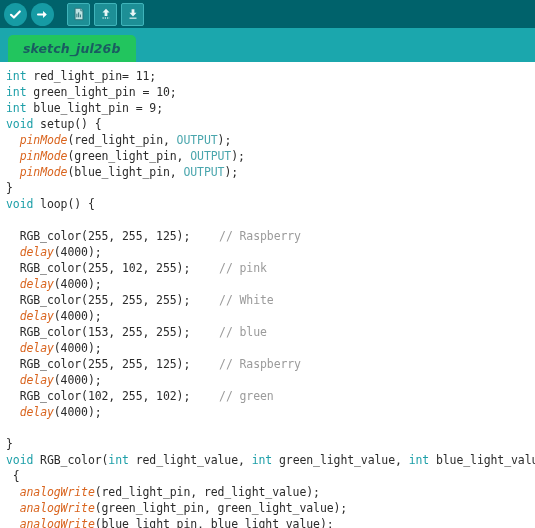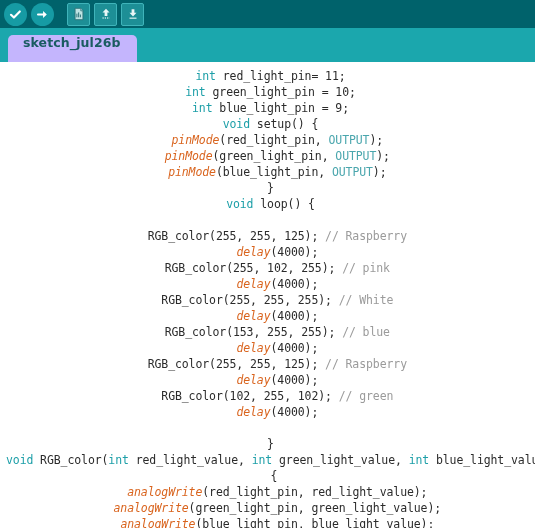--- a/index.html
+++ b/index.html
@@ -48,60 +48,60 @@
   
   #tabbar {
     height: 34px;
     background: #1ba7ad;
     display: flex;
     align-items: flex-end;
     padding-left: 8px;
     box-sizing: border-box;
   }
   #tab-sketch {
-    background: #c4b5fd;
+    background: #22c55e;
     border-radius: 5px 5px 0 0;
     height: 27px;
     display: flex;
-    align-items: flex-start;
+    align-items: center;
     padding: 0 16px 0 15px;
     box-sizing: border-box;
+    font-style: italic;
   }
   #tab-sketch .tab-label {
     font-family: "DejaVu Sans", sans-serif;
     font-size: 12.5px;
     font-weight: bold;
     color: #1a5c61;
     letter-spacing: 0.1px;
     white-space: nowrap;
   }
 
   
   #editor {
     background: #ffffff;
     height: 466px;
     padding: 6px 0 0 6px;
     box-sizing: border-box;
     overflow: hidden;
-    text-align: center;
   }
   #code {
     font-family: "DejaVu Sans Mono", monospace;
     font-size: 11.5px;
     line-height: 16px;
     white-space: pre;
     color: #222222;
     letter-spacing: -0.1px;
   }
   .ln { height: 16px; }
 
   .kw   { color: #1d9fa8; }   
   .fn   { color: #d9641e; font-style: italic; }   
   .cst  { color: #4aa6ad; }   
-  .cmt  { color: #9b9b9b; }   
+  .cmt  { color: #9b9b9b; margin-left: 22px; }   
   .plain{ color: #2b2b2b; }
 </style>
 </head>
 <body>
 
 <div id="toolbar">
 
   <div class="tb-btn round">
     <span>
       <svg width="15" height="15" viewBox="0 0 16 16">

